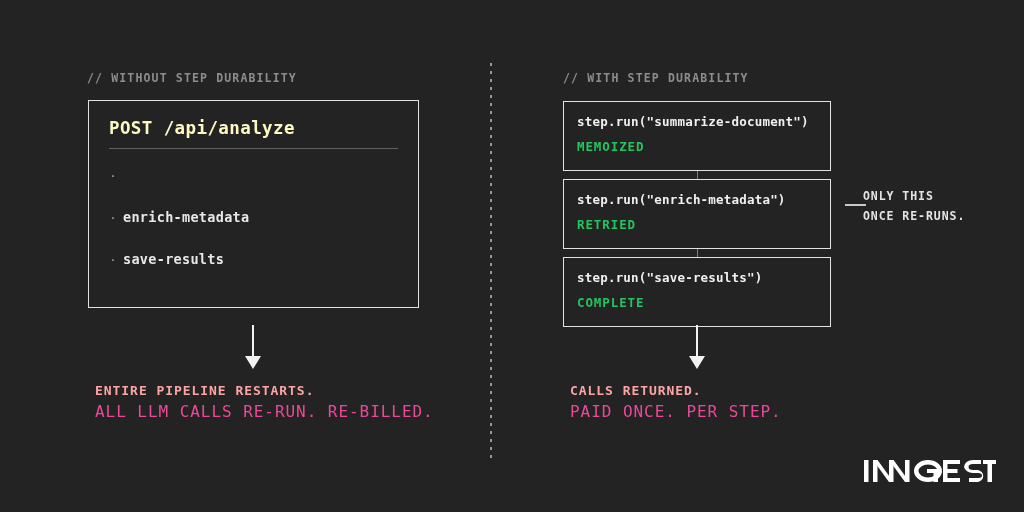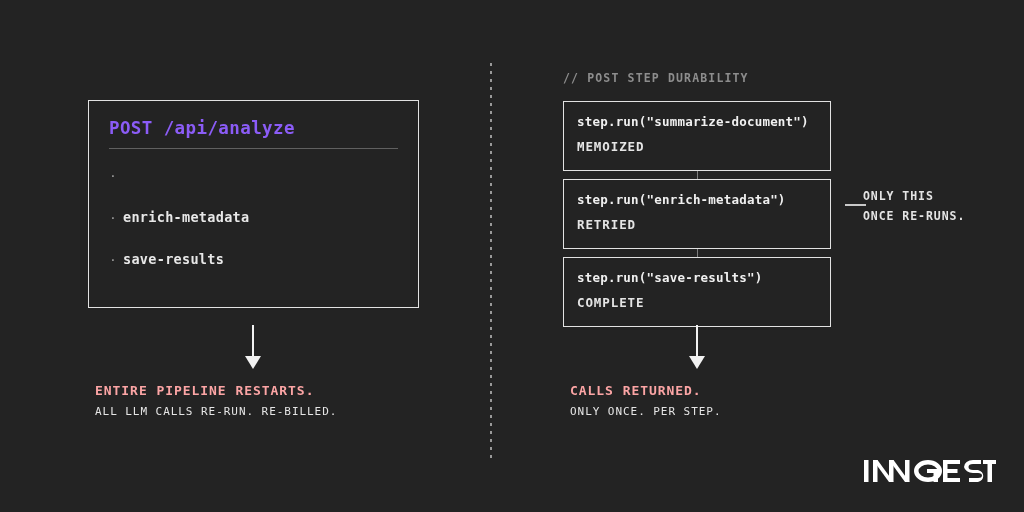--- a/index.html
+++ b/index.html
@@ -64,21 +64,21 @@
     border: 1.5px solid #e2e2e2;
     background: #232323;
   }
   .req-title {
     position: absolute;
     left: 20px;
     top: 17px;
     font-size: 17.5px;
     font-weight: 700;
     letter-spacing: 0.4px;
-    color: #8b5cf6;
+    color: #fef9c3;
     white-space: nowrap;
   }
   .req-rule {
     position: absolute;
     left: 20px;
     right: 20px;
     top: 47px;
     height: 1px;
     background: #606060;
   }
@@ -134,21 +134,21 @@
     letter-spacing: 0.2px;
     color: #f0f0f0;
     white-space: nowrap;
     line-height: 1.1;
   }
   .step-status {
     margin-top: 11px;
     font-size: 12.5px;
     font-weight: 700;
     letter-spacing: 0.9px;
-    color: #e5e5e5;
+    color: #22c55e;
     white-space: nowrap;
     line-height: 1.1;
   }
   
   .connector {
     position: absolute;
     left: 134px;
     width: 1px;
     height: 8px;
     background: #7e7e7e;
@@ -213,44 +213,45 @@
   .outcome.left-outcome  { left: 95px;  top: 380px; }
   .outcome.right-outcome { left: 570px; top: 380px; }
   .outcome-head {
     font-size: 13px;
     font-weight: 700;
     letter-spacing: 0.95px;
     color: #fca5a5;
     line-height: 21px;
   }
   .outcome-sub {
-    font-size: 11px;
+    font-size: 16px;
     font-weight: 400;
     letter-spacing: 0.95px;
-    color: #e5e5e5;
+    color: #ec4899;
     line-height: 21px;
   }
 
   
   .brand {
     position: absolute;
     right: 28px;
     bottom: 26px;
     display: flex;
     align-items: center;
   }
   .brand svg { display: block; }
 </style>
 </head>
 <body>
 
 <div class="stage">
 
   <div class="divider"></div>
 
+  <div class="comment left">// WITHOUT STEP DURABILITY</div>
 
   <div class="req-card">
     <div class="req-title">POST /api/analyze</div>
     <div class="req-rule"></div>
     <div class="req-list">
 
       <div class="req-item">
         <span class="req-bullet">·</span>
       </div>
 
@@ -270,21 +271,21 @@
   <div class="arrow left-arrow">
     <div class="shaft"></div>
     <div class="head"></div>
   </div>
 
   <div class="outcome left-outcome">
     <div class="outcome-head">ENTIRE PIPELINE RESTARTS.</div>
     <div class="outcome-sub">ALL LLM CALLS RE-RUN. RE-BILLED.</div>
   </div>
 
-  <div class="comment right">// POST STEP DURABILITY</div>
+  <div class="comment right">// WITH STEP DURABILITY</div>
 
   <div class="step-col">
 
     <div class="step-box">
       <div class="step-call">step.run("summarize-document")</div>
       <div class="step-status">MEMOIZED</div>
     </div>
 
     <div class="step-box">
       <div class="step-call">step.run("enrich-metadata")</div>
@@ -308,21 +309,21 @@
     </div>
   </div>
 
   <div class="arrow right-arrow">
     <div class="shaft"></div>
     <div class="head"></div>
   </div>
 
   <div class="outcome right-outcome">
     <div class="outcome-head">CALLS RETURNED.</div>
-    <div class="outcome-sub">ONLY ONCE. PER STEP.</div>
+    <div class="outcome-sub">PAID ONCE. PER STEP.</div>
   </div>
 
   <div class="brand">
     <svg width="132" height="30" viewBox="0 0 264 60" aria-hidden="true">
       <g fill="#ffffff">
 
         <rect x="0" y="8" width="9" height="44"></rect>
 
         <rect x="18" y="8" width="9" height="44"></rect>
         <polygon points="18,8 27,8 59,52 50,52"></polygon>

